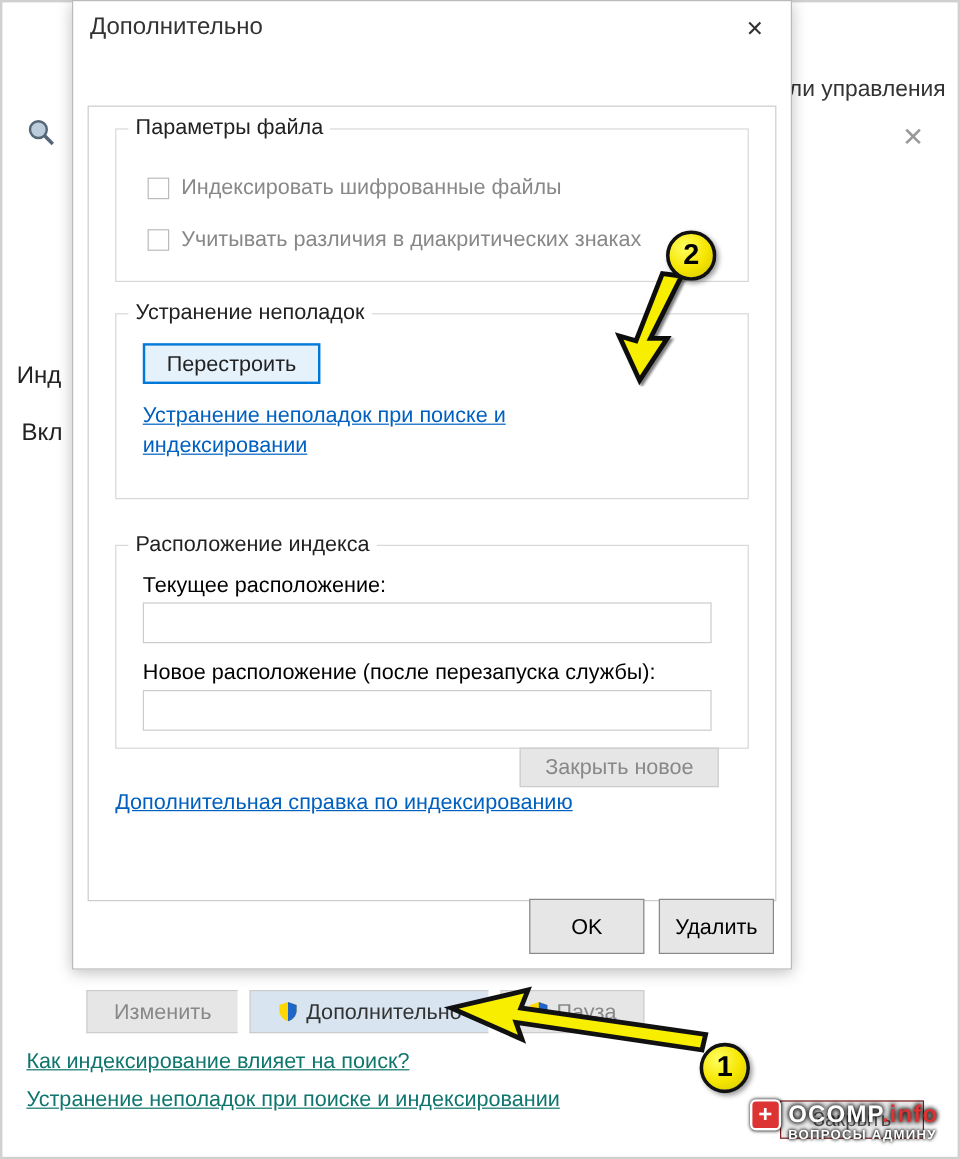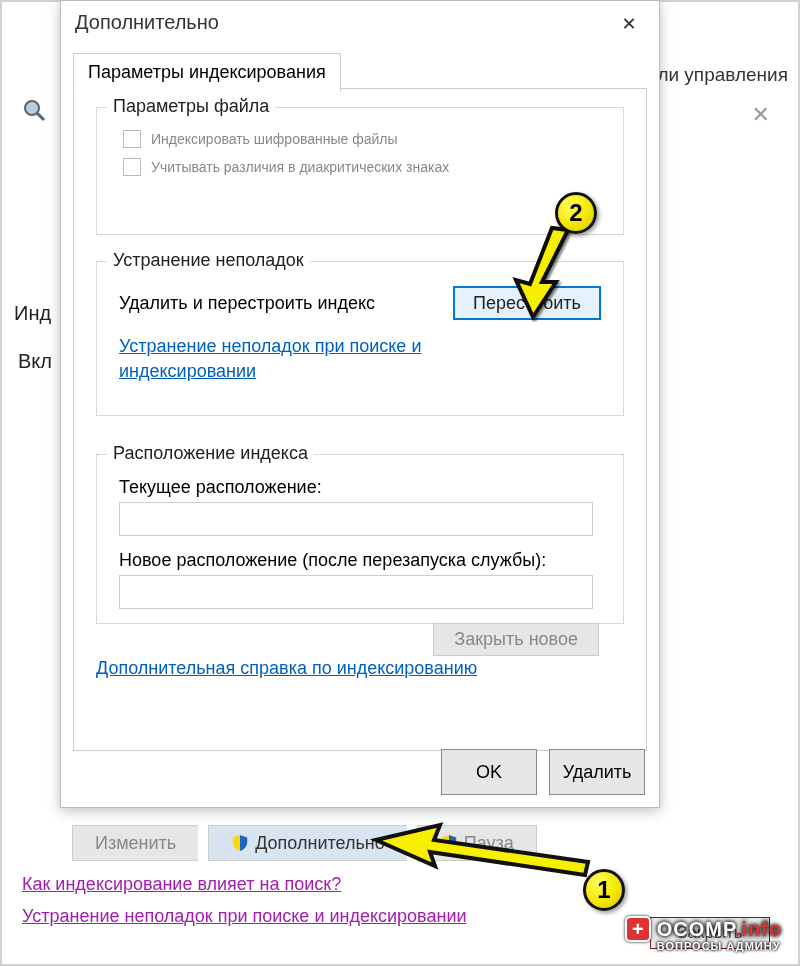--- a/index.html
+++ b/index.html
@@ -13,37 +13,37 @@
   .bg-ind-text { position:absolute; top:300px; left:12px; font-size:20px; color:#222; }
   .bg-incl-text { position:absolute; top:348px; left:16px; font-size:20px; color:#222; }
 
   
   .toolbar { position:absolute; top:823px; left:70px; display:flex; gap:10px; }
   .tool-btn { height:36px; padding:0 22px; background:#e6e6e6; border:1px solid #ccc; border-right:none; color:#888; font-size:18px; display:flex; align-items:center; gap:6px; }
   .tool-btn:last-child { border-right:1px solid #ccc; }
   .tool-btn.active { background:#d8e4f0; color:#333; }
   .shield { width:18px; height:18px; }
 
-  .link { color:#a21caf; text-decoration:underline; font-size:18px; cursor:pointer; display:inline-block;text-align:center; }
+  .link { color:#0f766e; text-decoration:underline; font-size:18px; cursor:pointer; display:inline-block;text-align:center; }
   .bg-link1 { position:absolute; top:872px; left:20px; }
   .bg-link2 { position:absolute; top:904px; left:20px; }
   .bg-close-btn { position:absolute; top:915px; right:28px; width:120px; height:32px; border:1px solid #7f1d1d; background:#e9e9e9; color:#555; font-size:17px; }
 
   
   .dialog { position:absolute; top:0; left:60px; width:600px; height:808px; background:#fff; border:1px solid #bbb; box-shadow:0 3px 12px rgba(0,0,0,0.25); }
   .dlg-title { position:absolute; top:10px; left:14px; font-size:20px; color:#333; }
   .dlg-close { position:absolute; top:8px; right:10px; width:40px; height:30px; font-size:18px; display:flex; align-items:center; justify-content:center; color:#333; }
 
   .tab { position:absolute; top:52px; left:12px; padding:8px 14px; font-size:18px; background:#fff; border:1px solid #ccc; border-bottom:1px solid #fff; z-index:2; }
   .tab-body { position:absolute; top:87px; left:12px; right:12px; bottom:56px; border:1px solid #ccc; background:#fff; padding:18px 22px 14px 22px; }
 
   .group { border:1px solid #d8d8d8; position:relative; padding:16px 16px 18px 16px; }
   .group-title { position:absolute; top:-12px; left:10px; background:#fff; padding:0 6px; font-size:18px; color:#222; }
 
-  .chk-row { display:flex; align-items:center; gap:10px; margin:6px 0 10px 10px; font-size:14px; color:#888; }
+  .chk-row { display:flex; align-items:center; gap:10px; margin:22px 0 10px 10px; font-size:18px; color:#888; }
   .chk { width:18px; height:18px; border:1px solid #bbb; background:#fff; flex-shrink:0; }
 
   .trouble-row { display:flex; align-items:center; justify-content:space-between; margin:8px 6px 14px 6px; font-size:18px; }
   .btn { height:34px; padding:0 18px; border:2px solid #0078d7; background:#e5f1fb; font-size:18px; color:#222; }
   .tlink { color:#0060c0; text-decoration:underline; font-size:18px; margin-left:6px; display:inline-block; line-height:1.4; }
 
   .loc-label { font-size:18px; margin:6px 0 4px 6px; }
   .loc-input { width:96%; height:34px; border:1px solid #ccc; margin:0 0 14px 6px; background:#fff; }
   .right-btn { float:right; height:33px; padding:0 20px; background:#e6e6e6; border:1px solid #ccc; color:#888; font-size:18px; margin-right:8px; }
 
@@ -92,39 +92,37 @@
   </div>
 
   <span class="link bg-link1">Как индексирование влияет на поиск?</span>
   <span class="link bg-link2">Устранение неполадок при поиске и индексировании</span>
   <button class="bg-close-btn">Закрыть</button>
 </div>
 
 <div class="dialog">
   <div class="dlg-title">Дополнительно</div>
   <div class="dlg-close">✕</div>
-  <div class="tab">Параметры индексирования</div>
   <div class="tab-body">
 
     <div class="group" style="height:128px;">
       <span class="group-title">Параметры файла</span>
       <div class="chk-row">
         <span class="chk"></span>
         <span>Индексировать шифрованные файлы</span>
       </div>
       <div class="chk-row">
         <span class="chk"></span>
         <span>Учитывать различия в диакритических знаках</span>
       </div>
     </div>
 
     <div class="group" style="margin-top:26px; height:155px;">
       <span class="group-title">Устранение неполадок</span>
       <div class="trouble-row">
-        <span>Удалить и перестроить индекс</span>
         <button class="btn">Перестроить</button>
       </div>
       <span class="tlink" style="max-width:320px;">Устранение неполадок при поиске и индексировании</span>
     </div>
 
     <div class="group" style="margin-top:38px; height:170px;">
       <span class="group-title">Расположение индекса</span>
       <div class="loc-label">Текущее расположение:</div>
       <div class="loc-input"></div>
       <div class="loc-label">Новое расположение (после перезапуска службы):</div>

